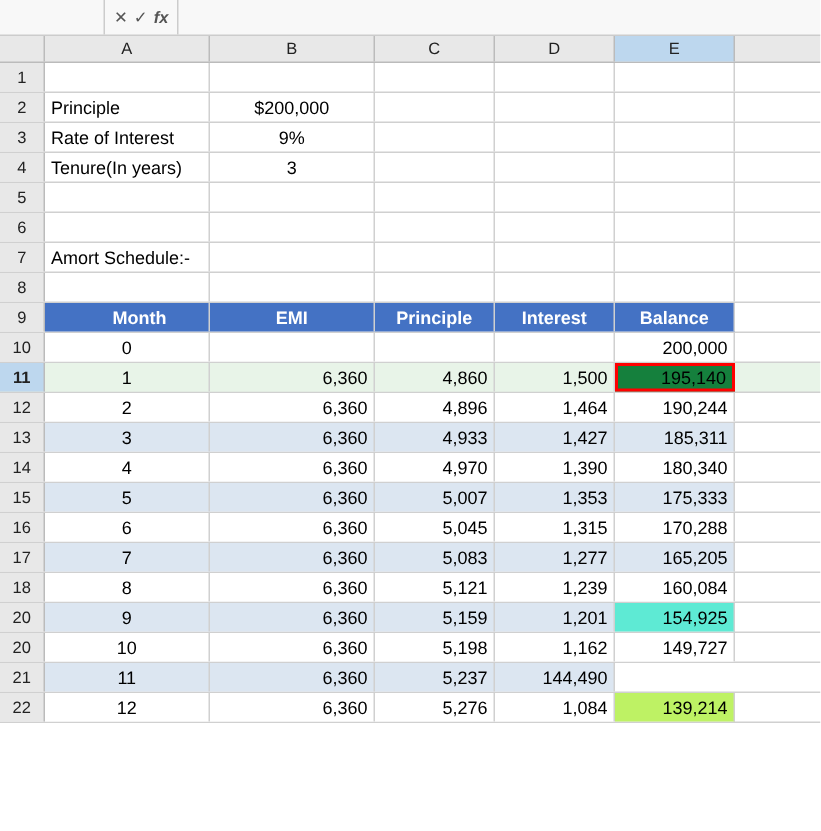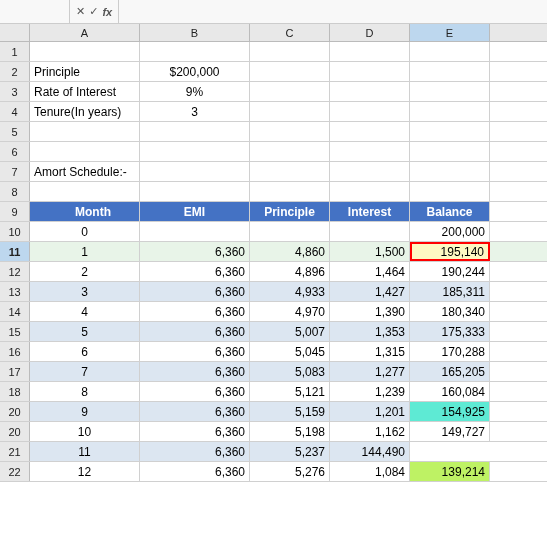--- a/index.html
+++ b/index.html
@@ -210,21 +210,21 @@
       <div class="cell col-c" style="justify-content: flex-end; background: rgb(255, 255, 255);"></div>
       <div class="cell col-d" style="justify-content: flex-end; background: rgb(255, 255, 255);"></div>
       <div class="cell col-e" style="justify-content: flex-end; background: rgb(255, 255, 255);">200,000</div>
     </div>
     <div class="grid-row" style="background: rgb(232, 244, 232);">
       <div class="row-num" style="background: rgb(189, 215, 238); font-weight: bold;">11</div>
       <div class="cell col-a" style="justify-content: center; background: rgb(232, 244, 232);">1</div>
       <div class="cell col-b" style="justify-content: flex-end; background: rgb(232, 244, 232);">6,360</div>
       <div class="cell col-c" style="justify-content: flex-end; background: rgb(232, 244, 232);">4,860</div>
       <div class="cell col-d" style="justify-content: flex-end; background: rgb(232, 244, 232);">1,500</div>
-      <div class="cell col-e" style="justify-content: flex-end; background: #fef9c3; border: 2px solid rgb(255, 0, 0);">195,140</div>
+      <div class="cell col-e" style="justify-content: flex-end; background: #15803d; border: 2px solid rgb(255, 0, 0);">195,140</div>
     </div>
     <div class="grid-row">
       <div class="row-num">12</div>
       <div class="cell col-a" style="justify-content: center; background: rgb(255, 255, 255);">2</div>
       <div class="cell col-b" style="justify-content: flex-end; background: rgb(255, 255, 255);">6,360</div>
       <div class="cell col-c" style="justify-content: flex-end; background: rgb(255, 255, 255);">4,896</div>
       <div class="cell col-d" style="justify-content: flex-end; background: rgb(255, 255, 255);">1,464</div>
       <div class="cell col-e" style="justify-content: flex-end; background: rgb(255, 255, 255);">190,244</div>
     </div>
     <div class="grid-row">

